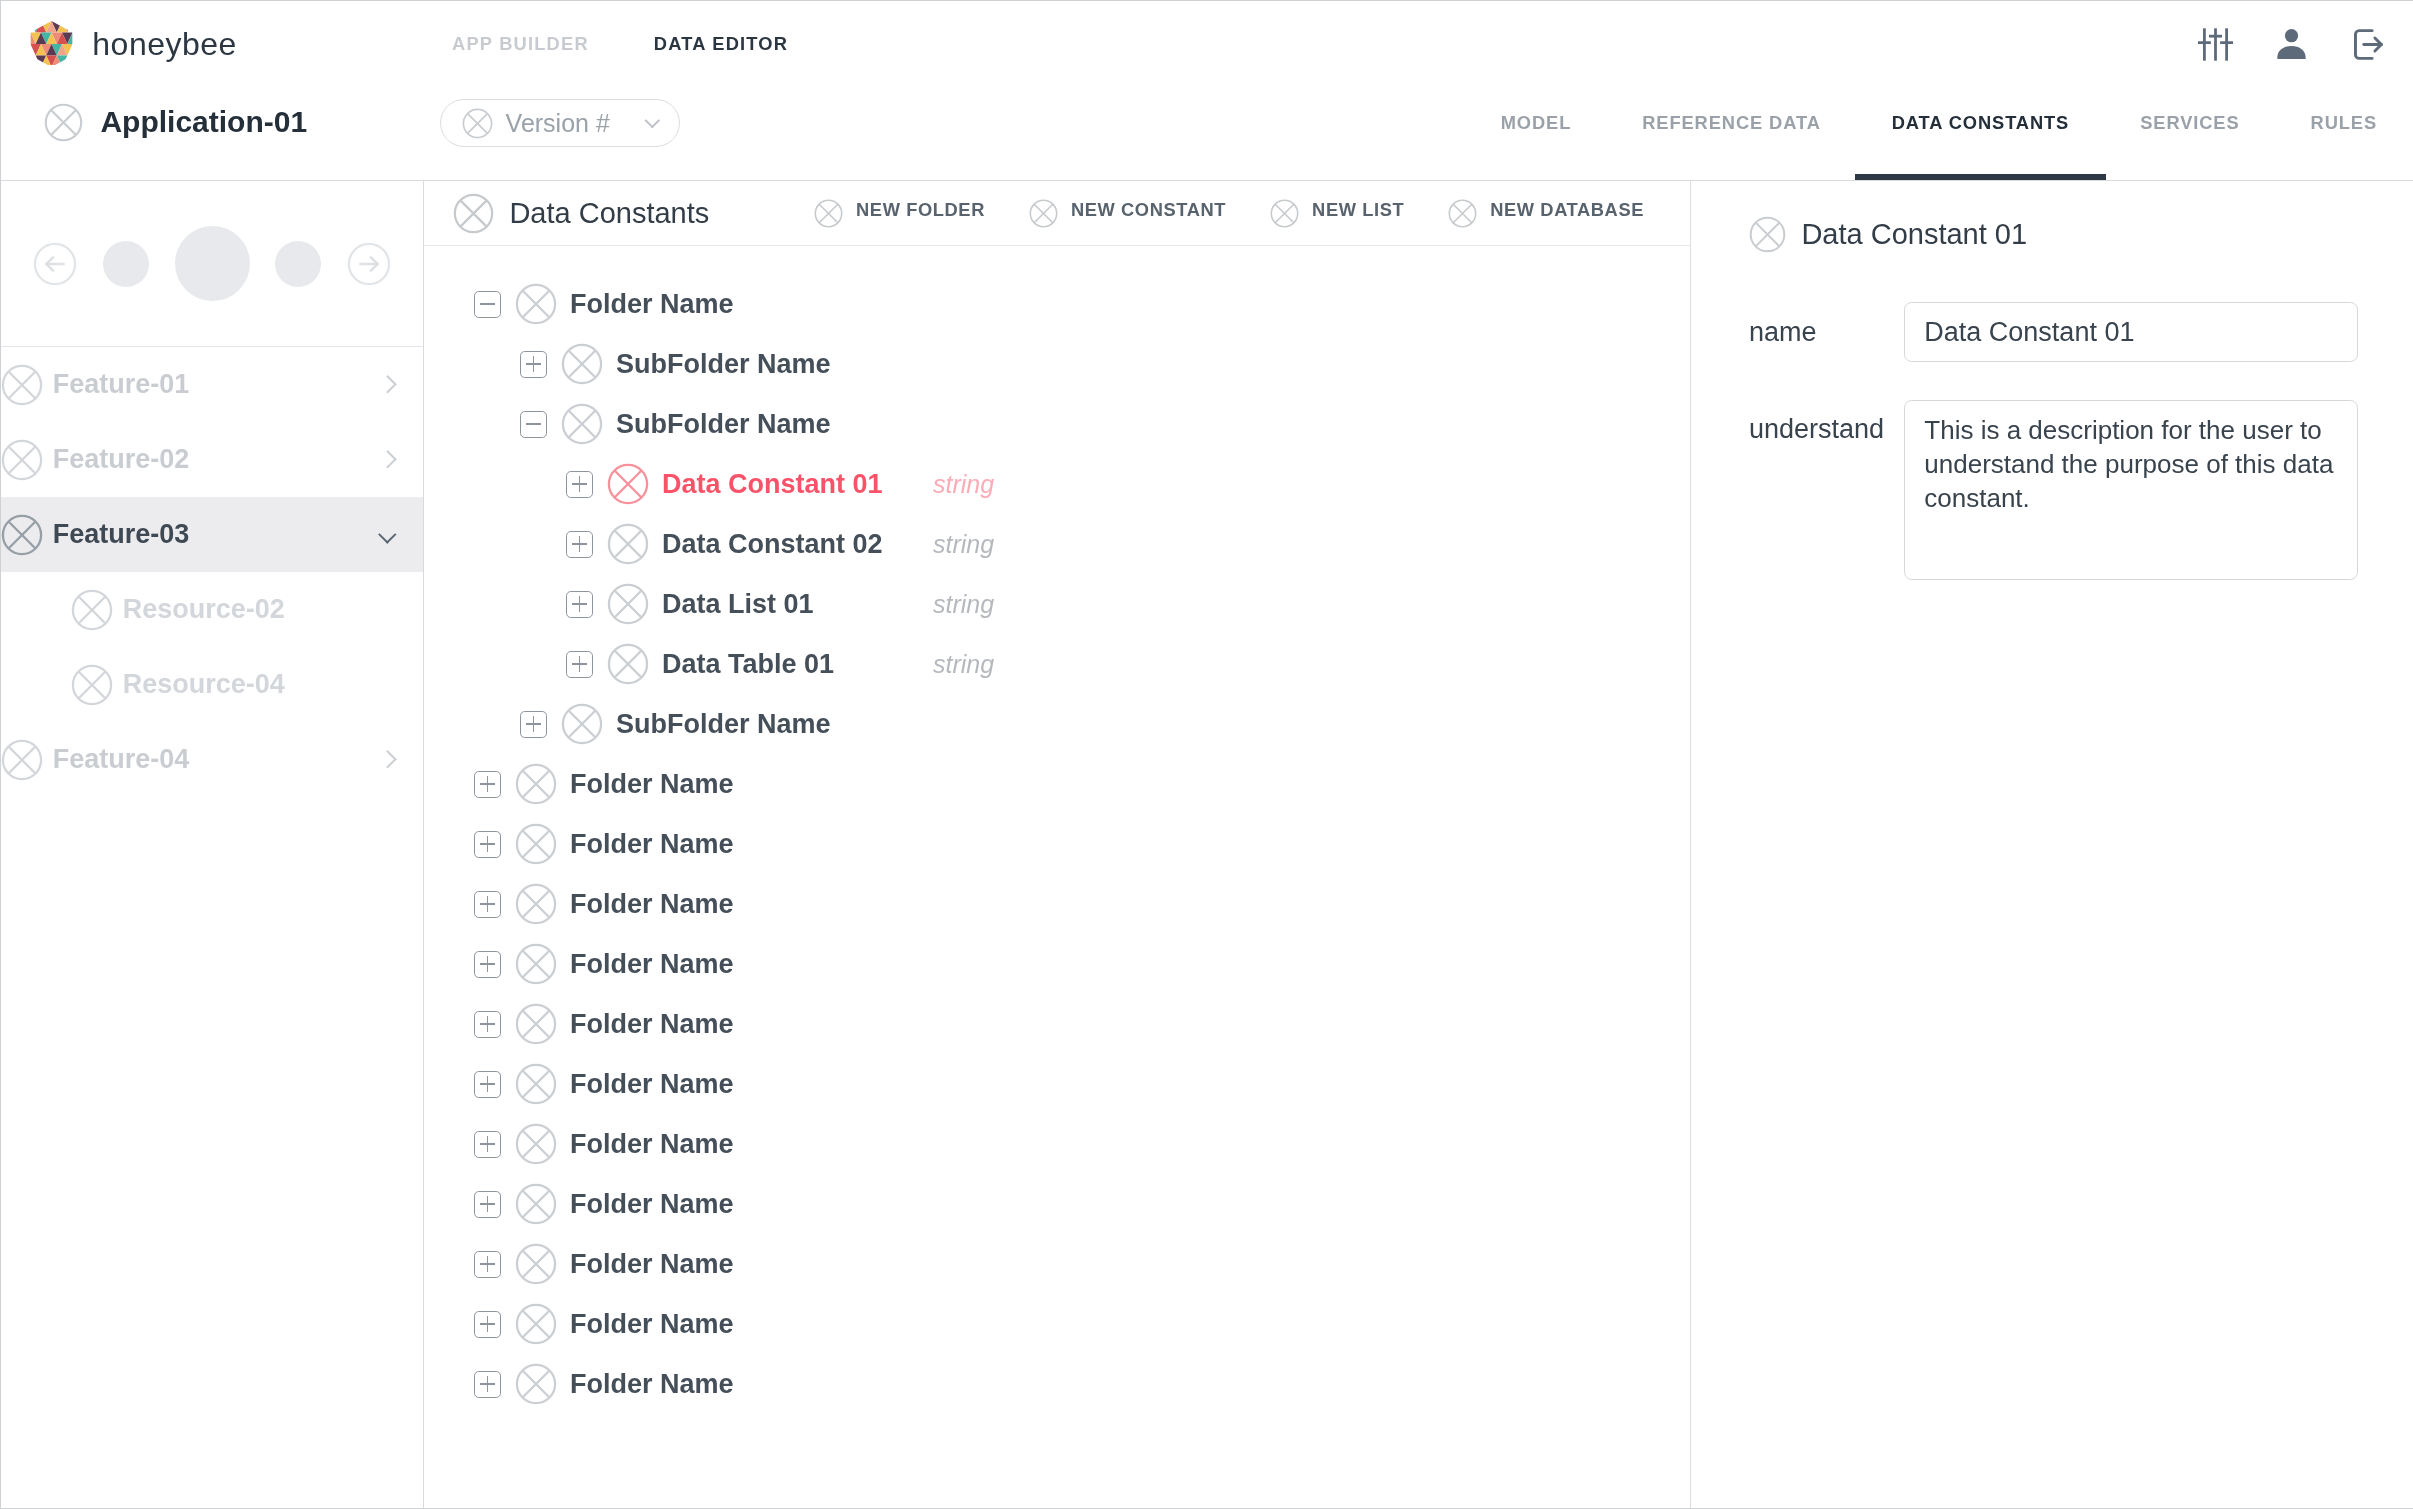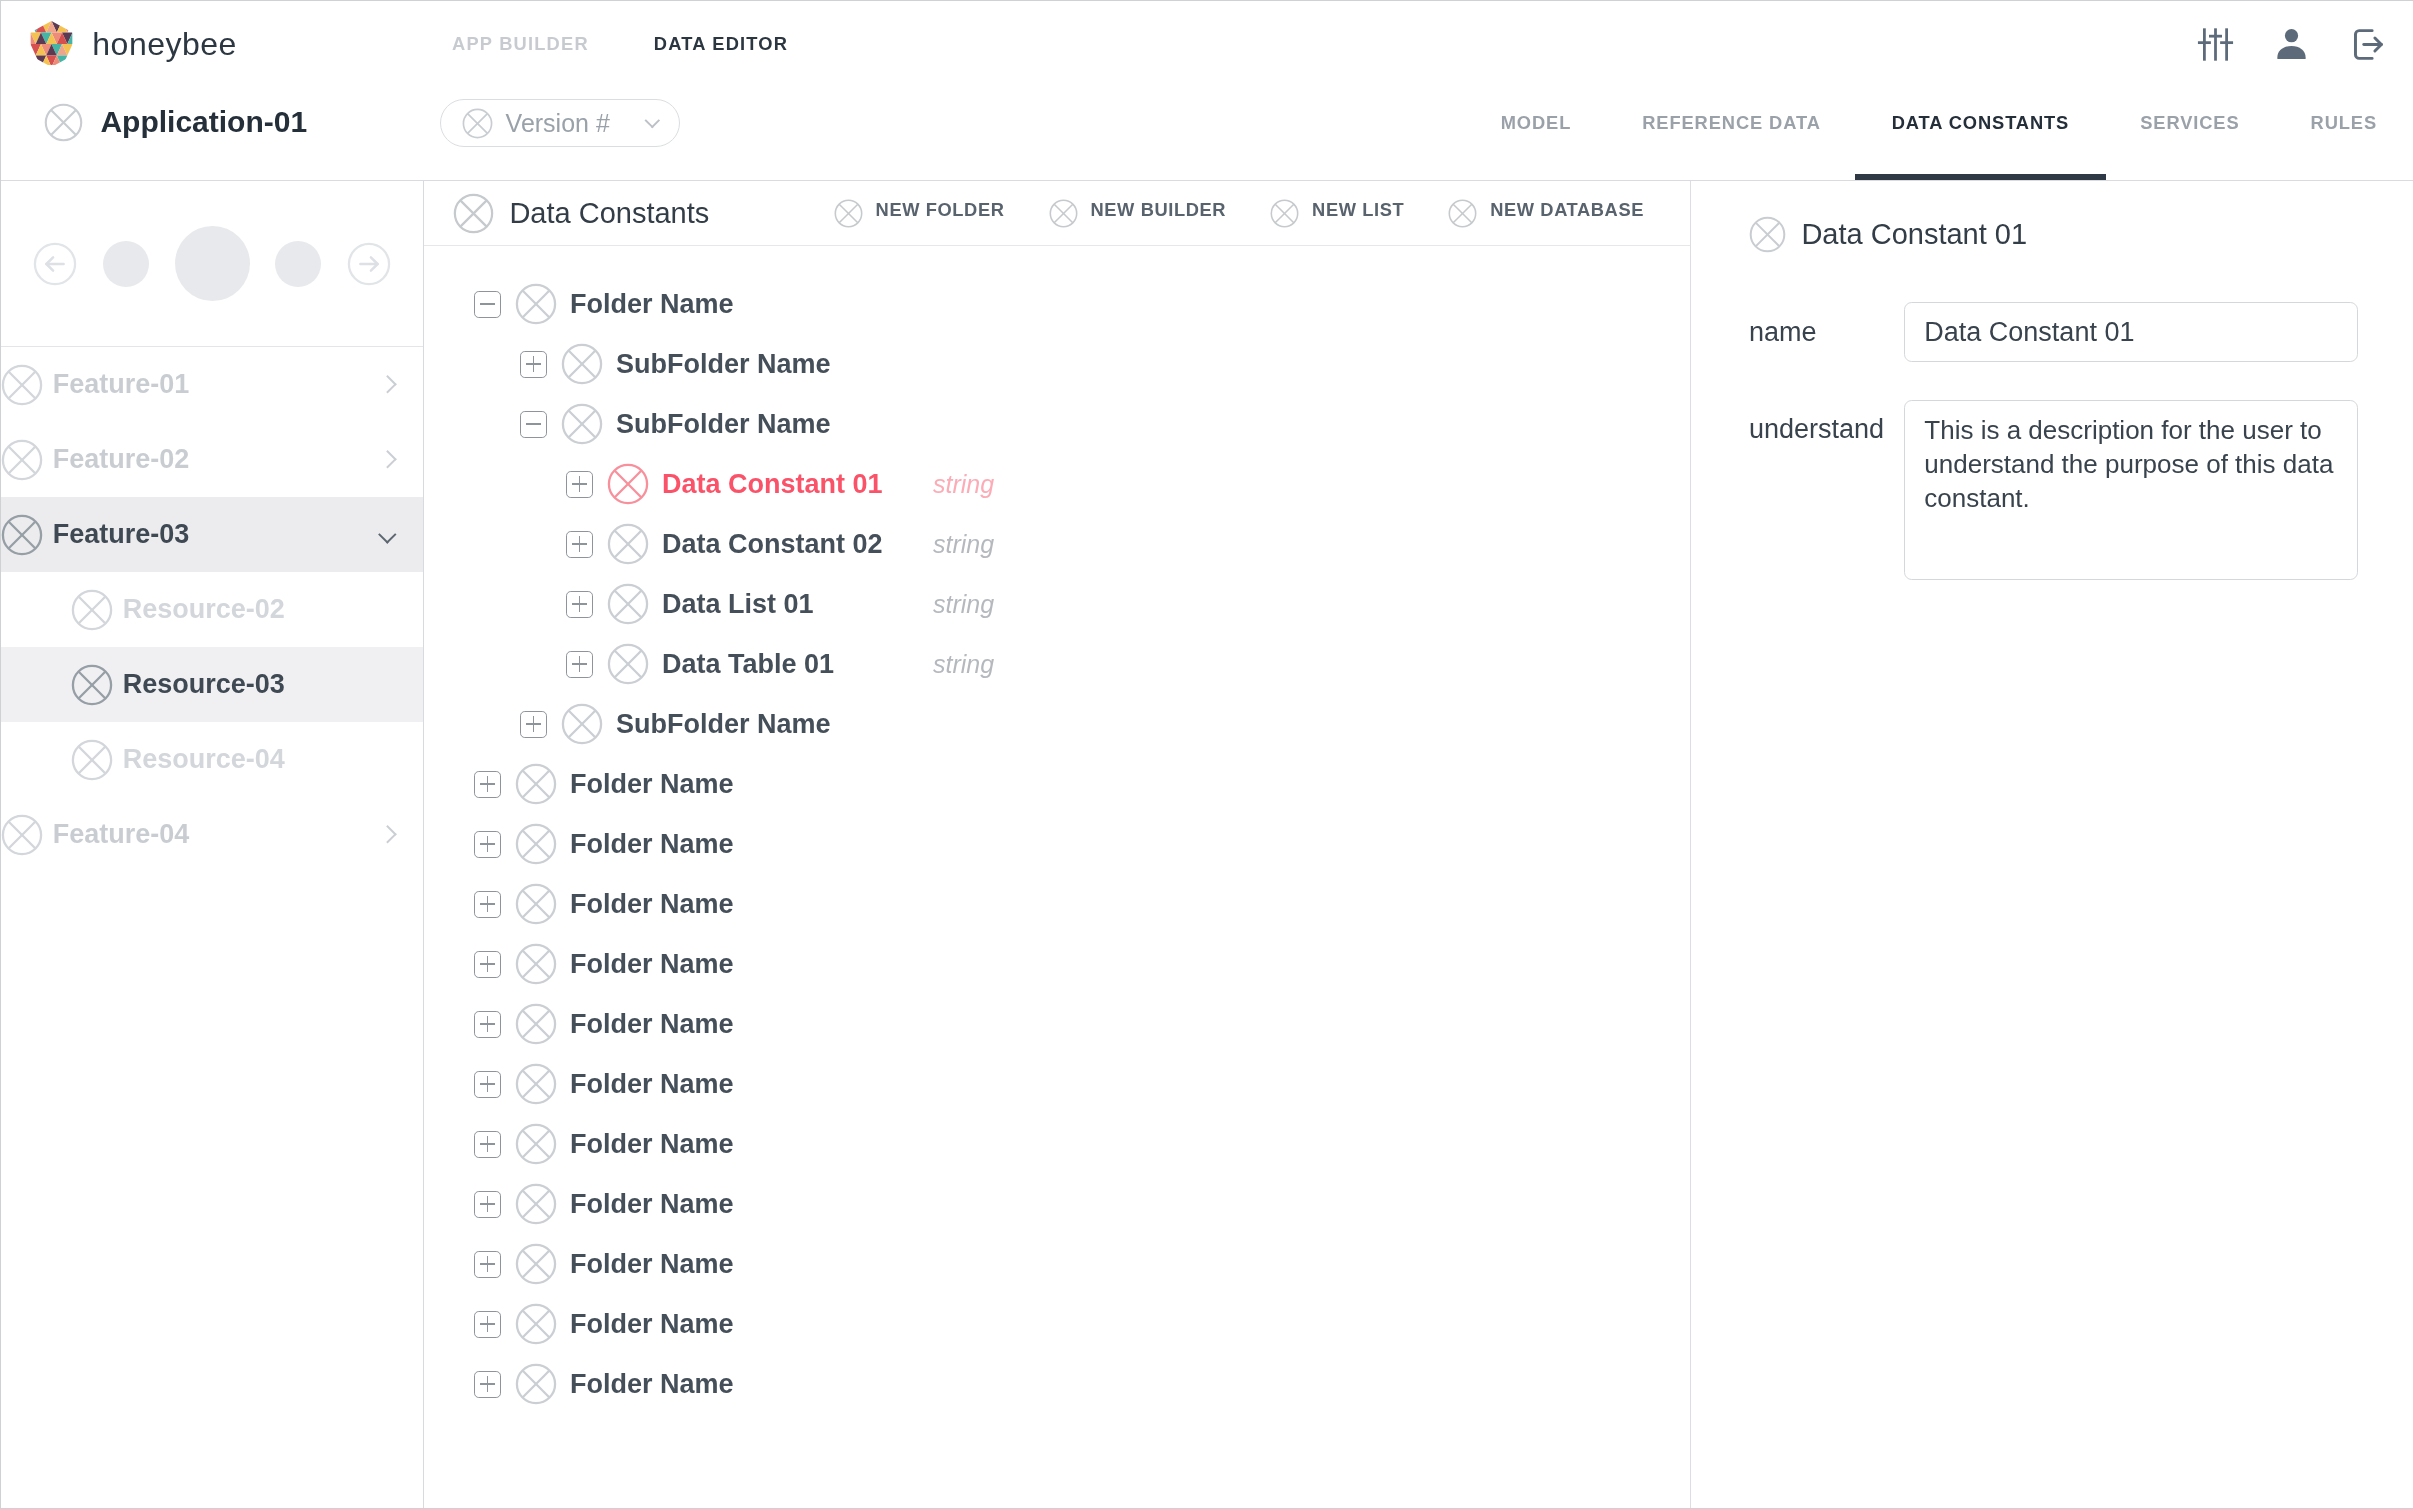--- a/index.html
+++ b/index.html
@@ -303,31 +303,20 @@
               <svg viewBox="0 0 44 44">
                 <circle cx="22" cy="22" r="20"></circle>
                 <line x1="7.9" y1="7.9" x2="36.1" y2="36.1"></line>
                 <line x1="36.1" y1="7.9" x2="7.9" y2="36.1"></line>
               </svg>
             </span>
             <span class="nav-label">Resource-02</span>
 
           </div>
 
-          <div class="nav-item active kind-resource">
-            <span class="cx nav-cx">
-              <svg viewBox="0 0 44 44">
-                <circle cx="22" cy="22" r="20"></circle>
-                <line x1="7.9" y1="7.9" x2="36.1" y2="36.1"></line>
-                <line x1="36.1" y1="7.9" x2="7.9" y2="36.1"></line>
-              </svg>
-            </span>
-            <span class="nav-label">Resource-03</span>
-
-          </div>
 
           <div class="nav-item muted kind-resource">
             <span class="cx nav-cx">
               <svg viewBox="0 0 44 44">
                 <circle cx="22" cy="22" r="20"></circle>
                 <line x1="7.9" y1="7.9" x2="36.1" y2="36.1"></line>
                 <line x1="36.1" y1="7.9" x2="7.9" y2="36.1"></line>
               </svg>
             </span>
             <span class="nav-label">Resource-04</span>
@@ -374,21 +363,21 @@
             </button>
 
             <button class="tp-action">
               <span class="cx act-cx">
                 <svg viewBox="0 0 44 44">
                   <circle cx="22" cy="22" r="20"></circle>
                   <line x1="7.9" y1="7.9" x2="36.1" y2="36.1"></line>
                   <line x1="36.1" y1="7.9" x2="7.9" y2="36.1"></line>
                 </svg>
               </span>
-              <span class="act-label">NEW BUILDER</span>
+              <span class="act-label">NEW CONSTANT</span>
             </button>
 
             <button class="tp-action">
               <span class="cx act-cx">
                 <svg viewBox="0 0 44 44">
                   <circle cx="22" cy="22" r="20"></circle>
                   <line x1="7.9" y1="7.9" x2="36.1" y2="36.1"></line>
                   <line x1="36.1" y1="7.9" x2="7.9" y2="36.1"></line>
                 </svg>
               </span>

